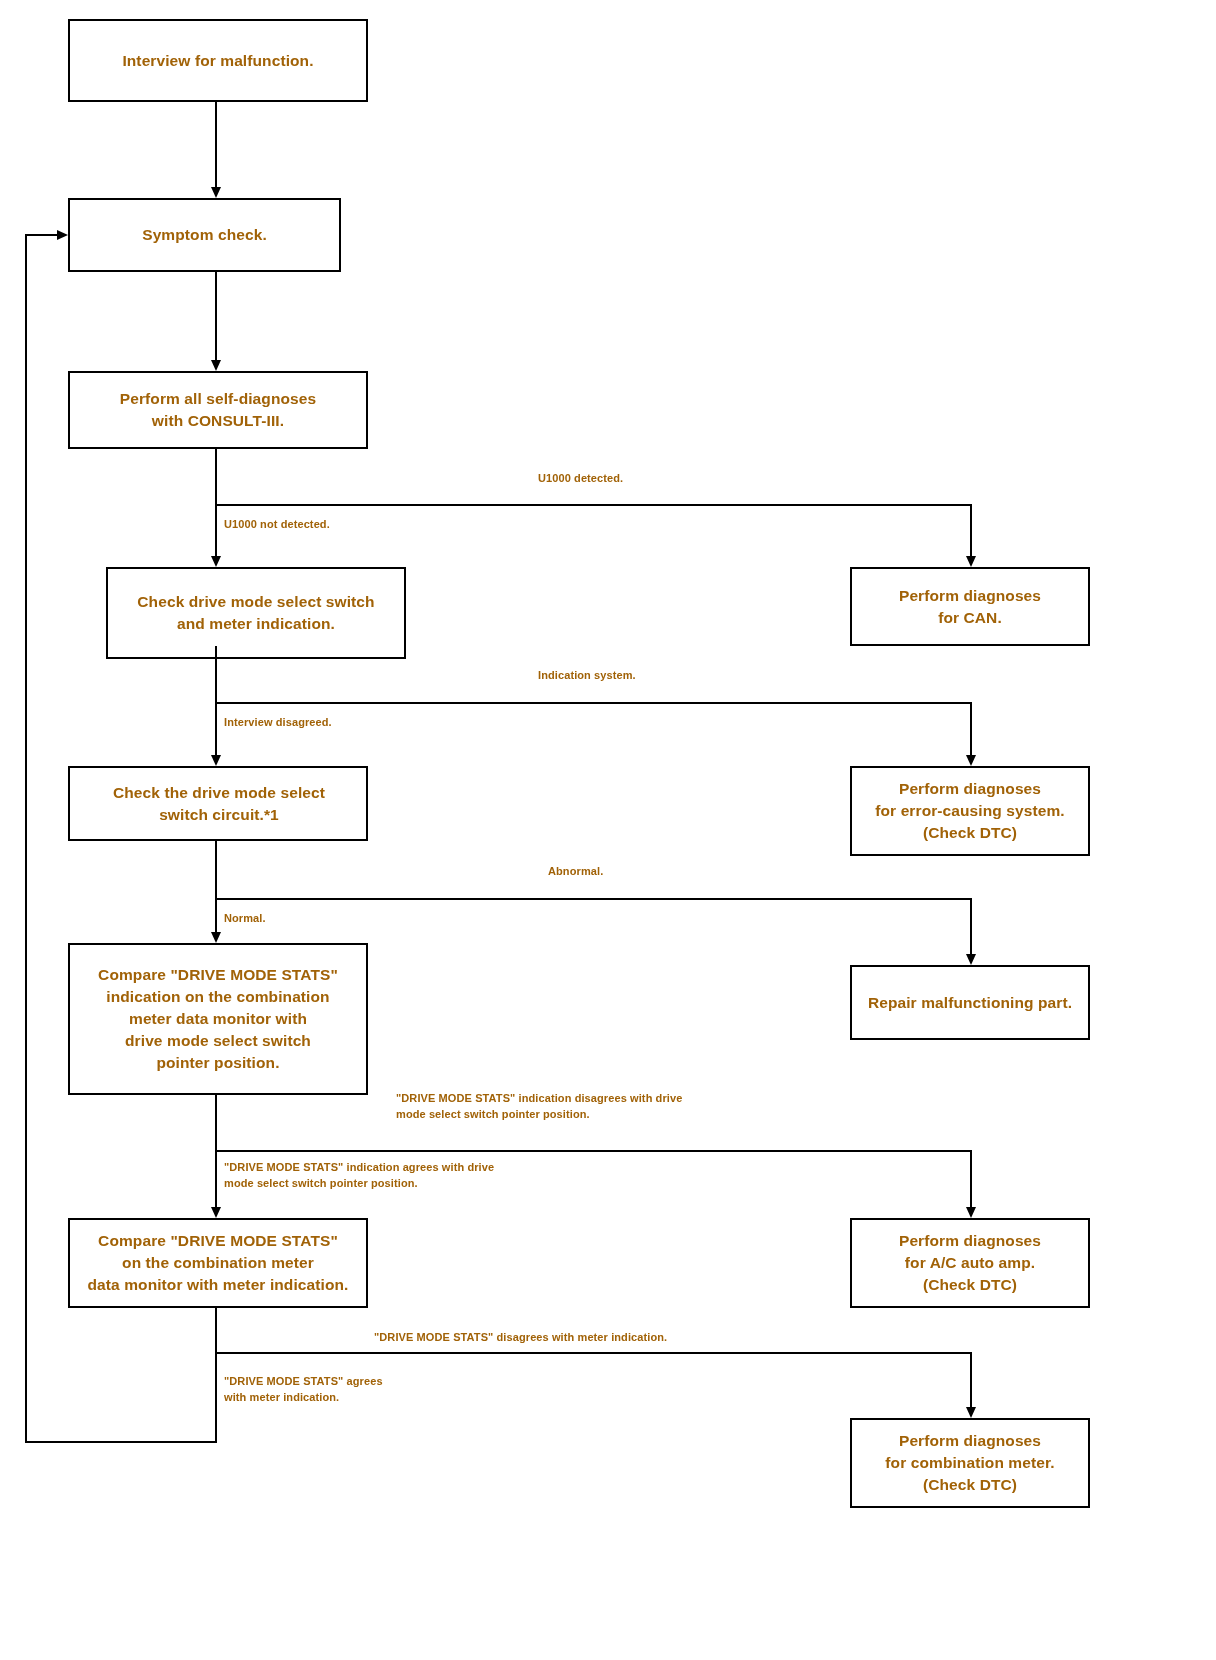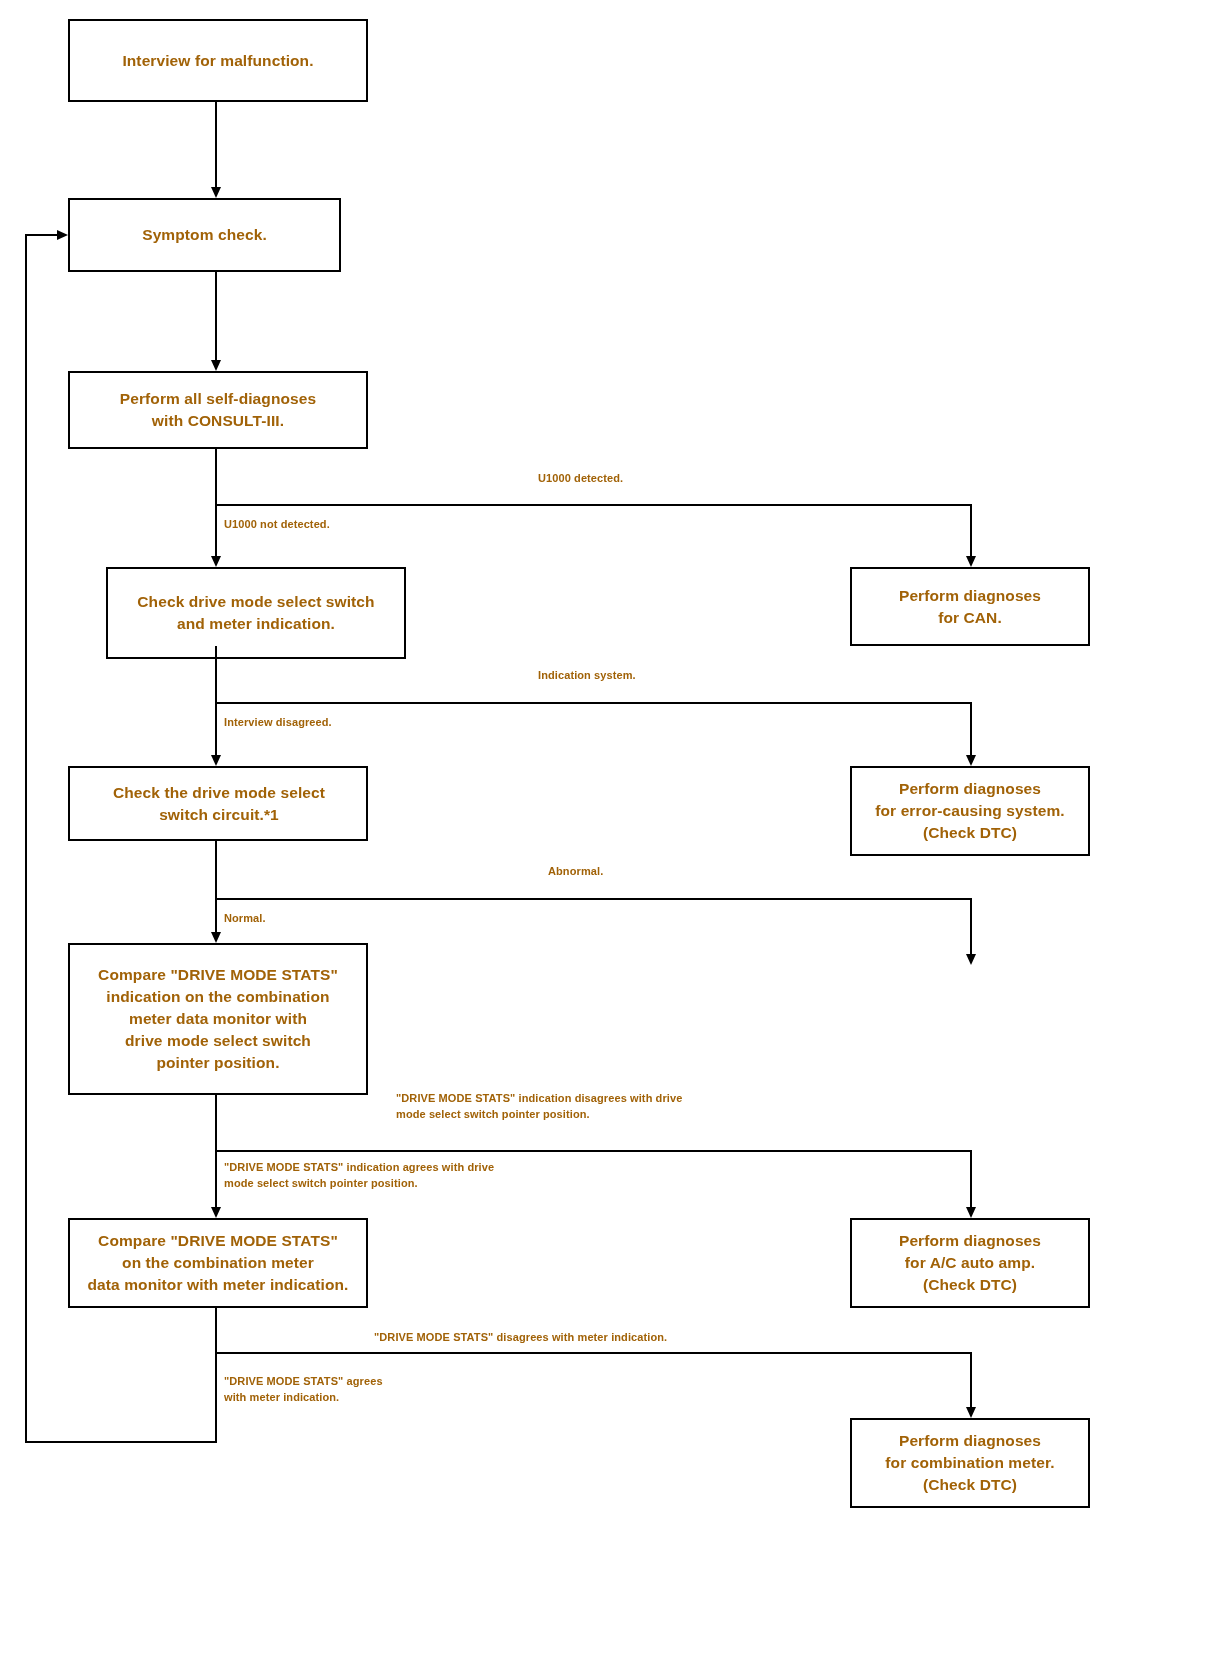--- a/index.html
+++ b/index.html
@@ -91,20 +91,23 @@
     <span class="nodetext">Perform diagnoses
 for error-causing system.
 (Check DTC)</span>
   </div>
 
   <div class="node" style="left:68px; top:766px; width:300px; height:75px;padding-left:8px;">
     <span class="nodetext">Check the drive mode select
 switch circuit.*1</span>
   </div>
 
+  <div class="node" style="left:850px; top:965px; width:240px; height:75px;">
+    <span class="nodetext">Repair malfunctioning part.</span>
+  </div>
 
   <div class="node" style="left:68px; top:943px; width:300px; height:152px;">
     <span class="nodetext">Compare "DRIVE MODE STATS"
 indication on the combination
 meter data monitor with
 drive mode select switch
 pointer position.</span>
   </div>
 
   <div class="node" style="left:850px; top:1218px; width:240px; height:90px;">

